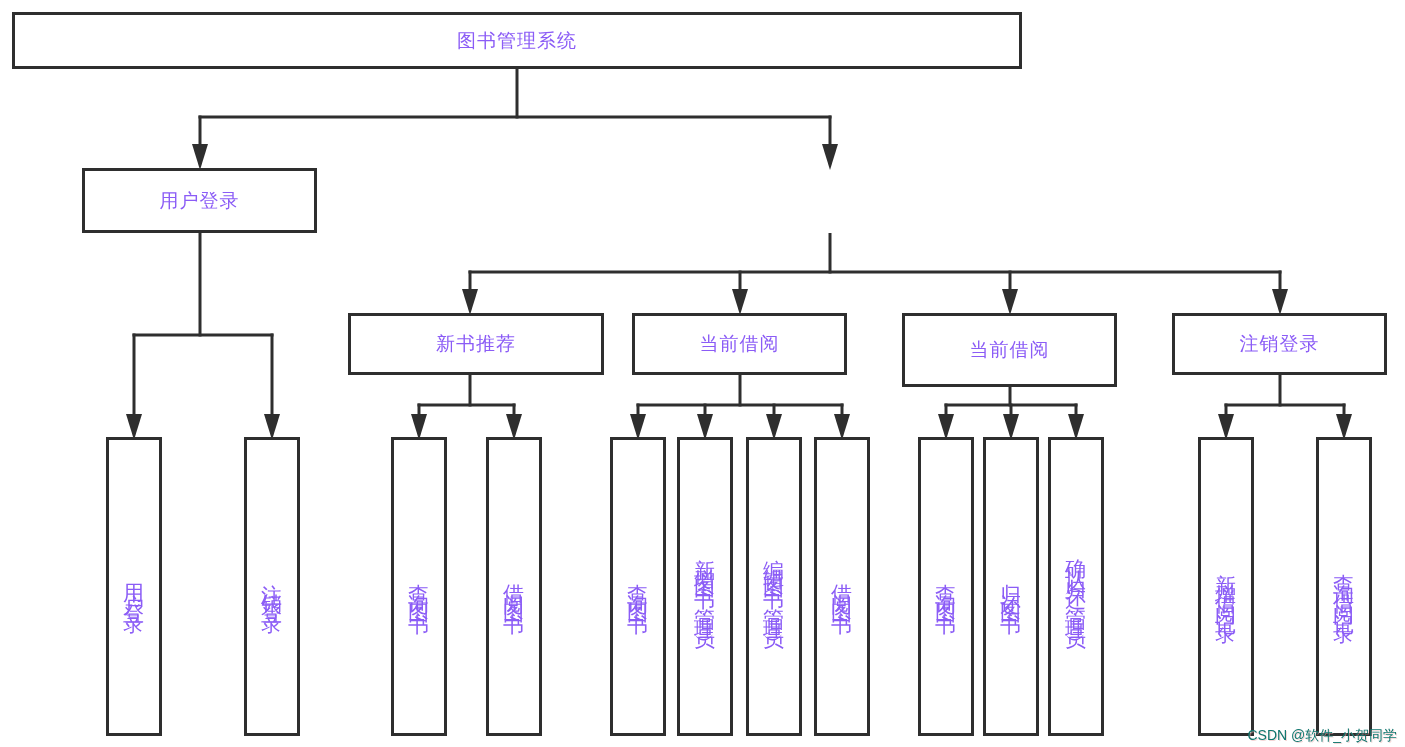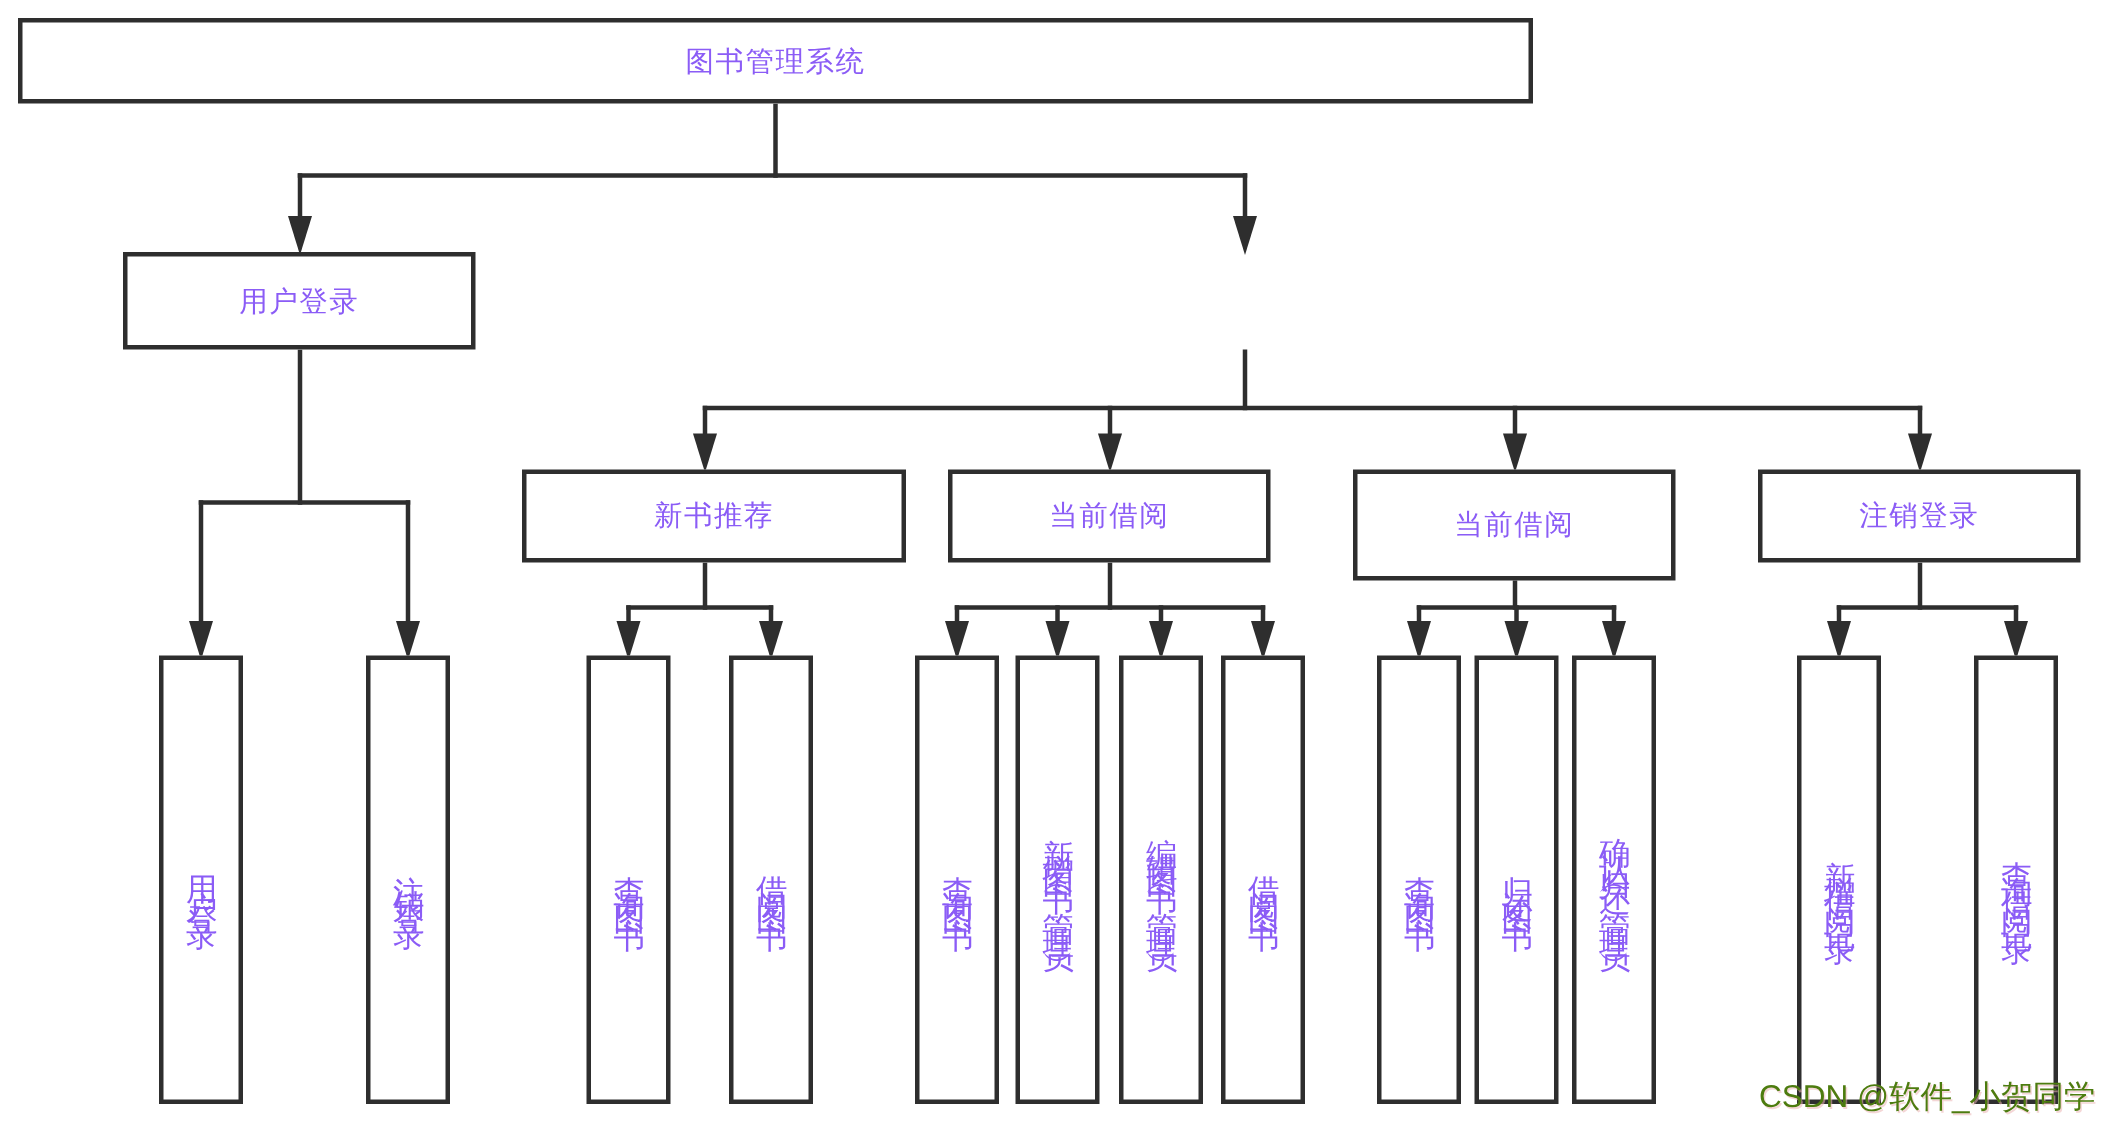--- a/index.html
+++ b/index.html
@@ -11,21 +11,21 @@
   .node{
     position:absolute;background:#ffffff;border:3px solid #2e2e2e;box-sizing:border-box;
     display:flex;align-items:center;justify-content:center;color:#8b5cf6;
   }
   .h-label{font-size:19px;letter-spacing:1px;white-space:nowrap;}
   .v-label{
     writing-mode:vertical-rl;text-orientation:mixed;
     font-size:21px;letter-spacing:10px;line-height:1.1;white-space:nowrap;
   }
   .watermark{
-    position:absolute;right:8px;bottom:2px;font-size:21px;color:#4d7c0f;
+    position:absolute;right:8px;bottom:2px;font-size:14px;color:#0f766e;
     text-shadow:1px 1px 0 rgba(235,180,180,0.55);white-space:nowrap;
   }
 </style>
 </head>
 <body>
 
 <div class="stage">
 
   <svg class="wires" width="1405" height="747" viewBox="0 0 1405 747">
     <g stroke="#2e2e2e" stroke-width="3" fill="none">

